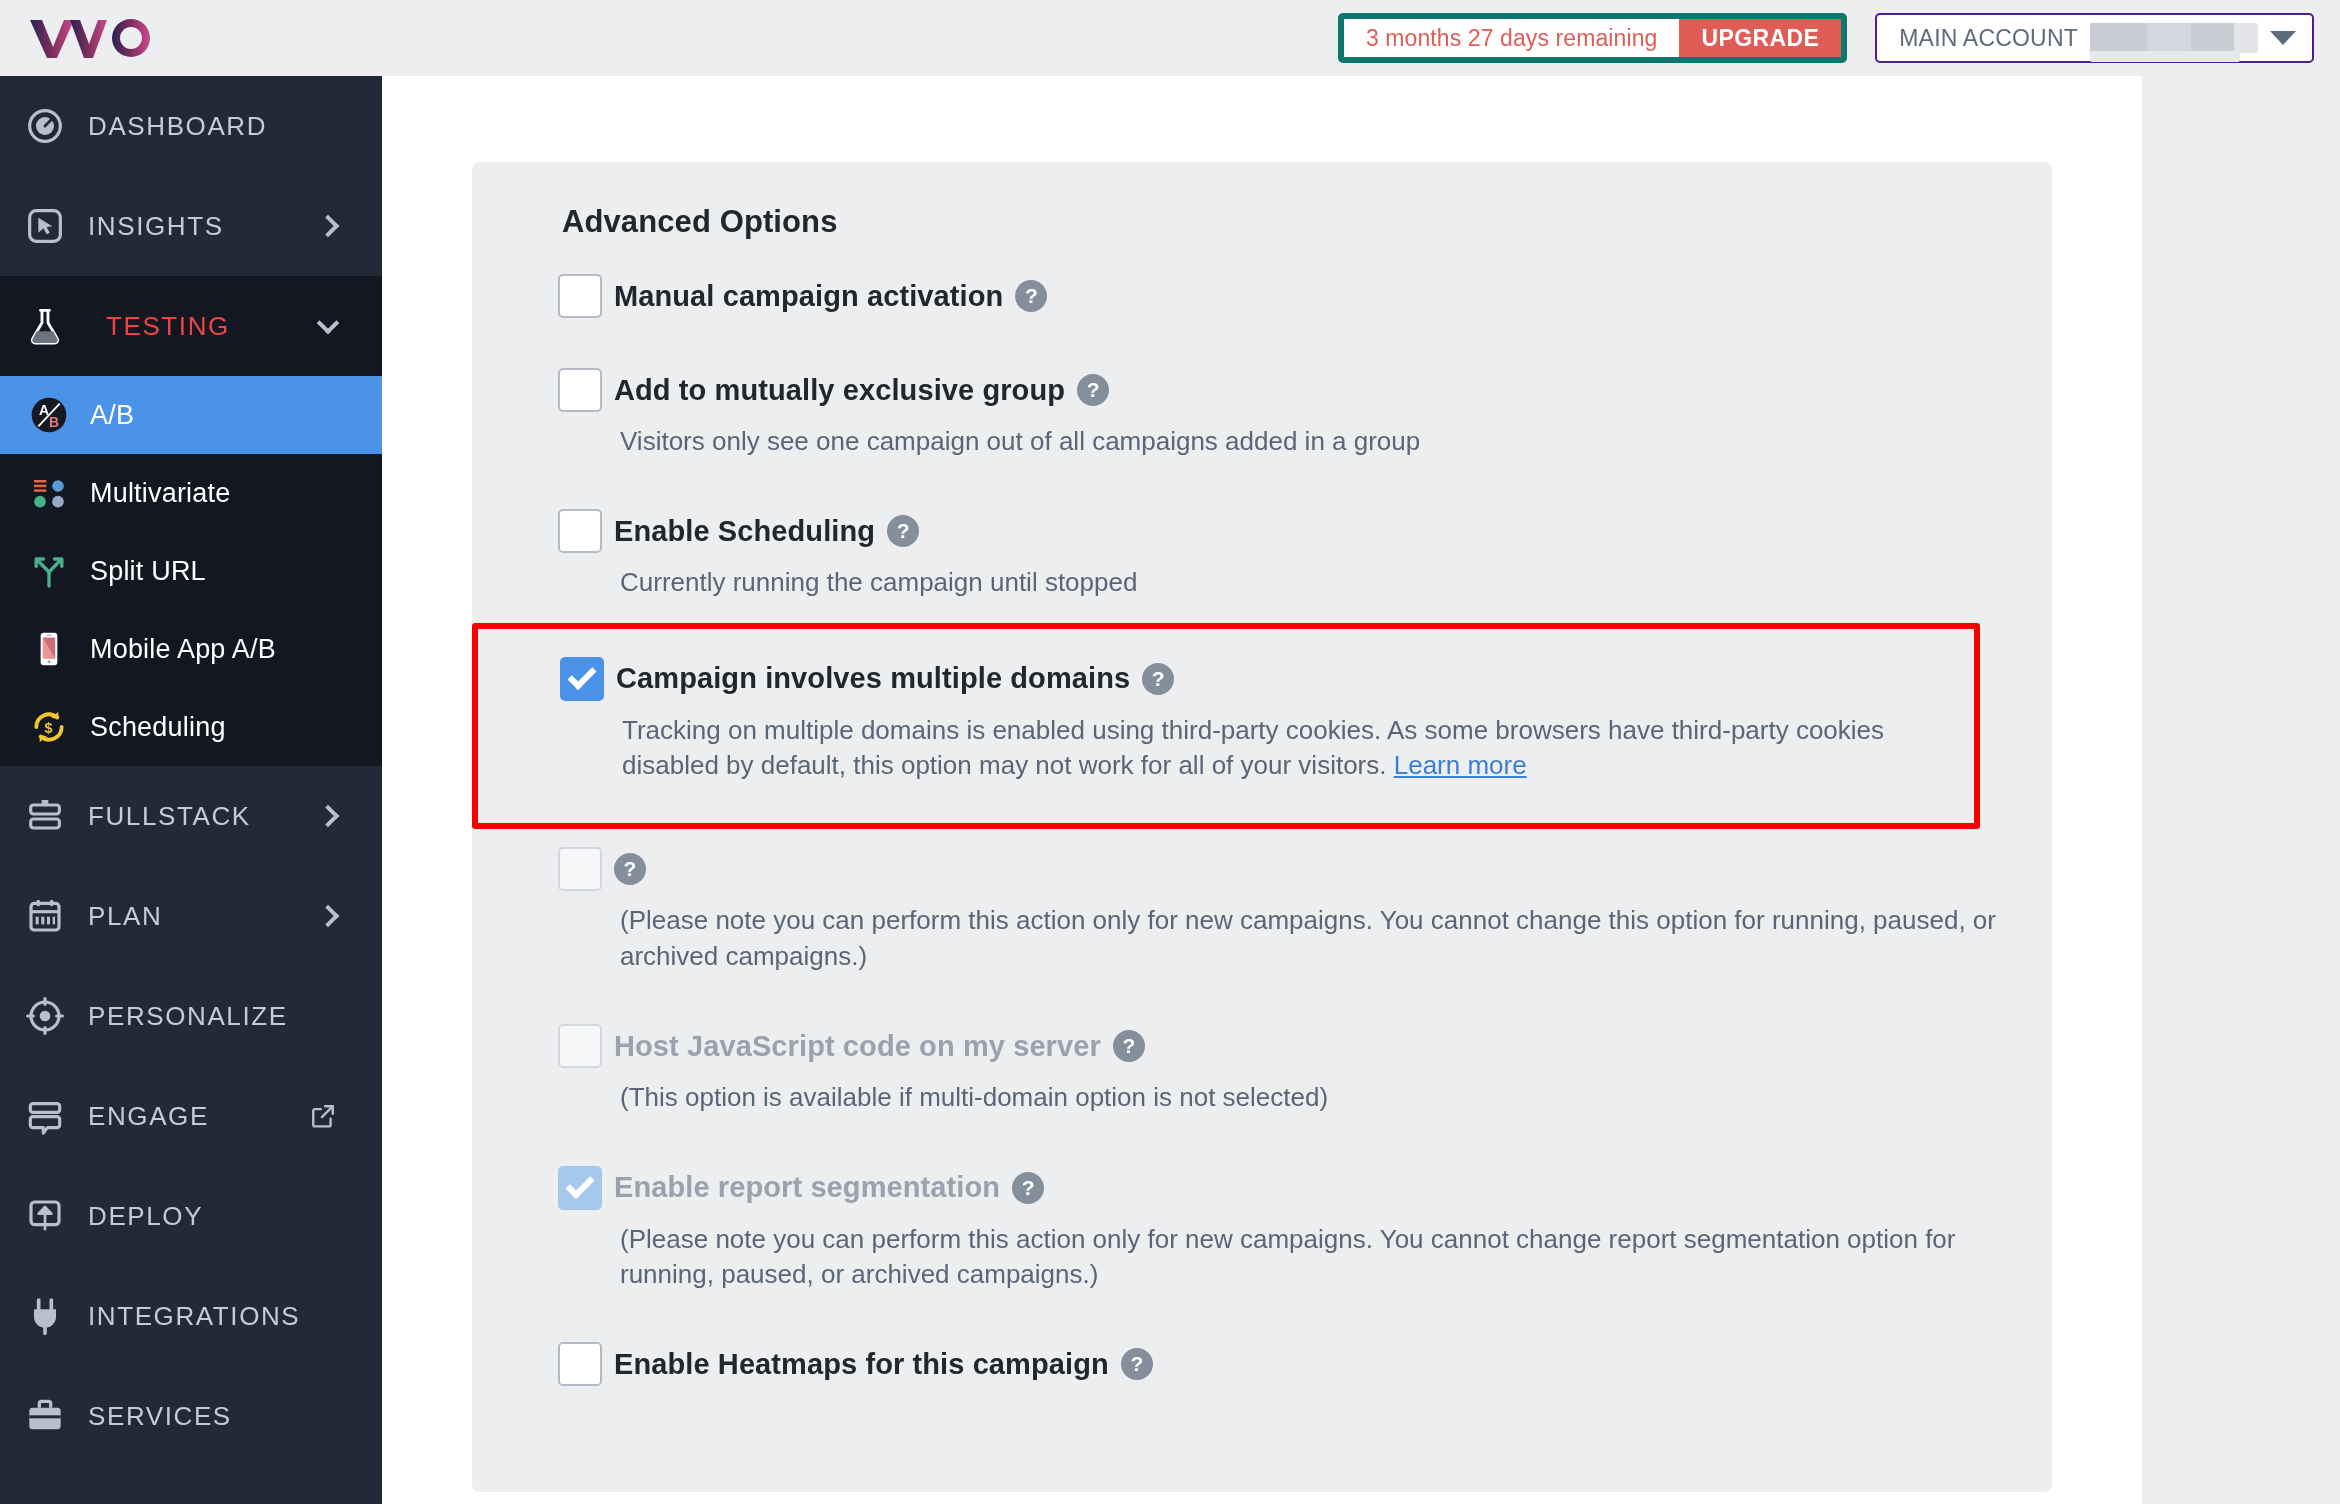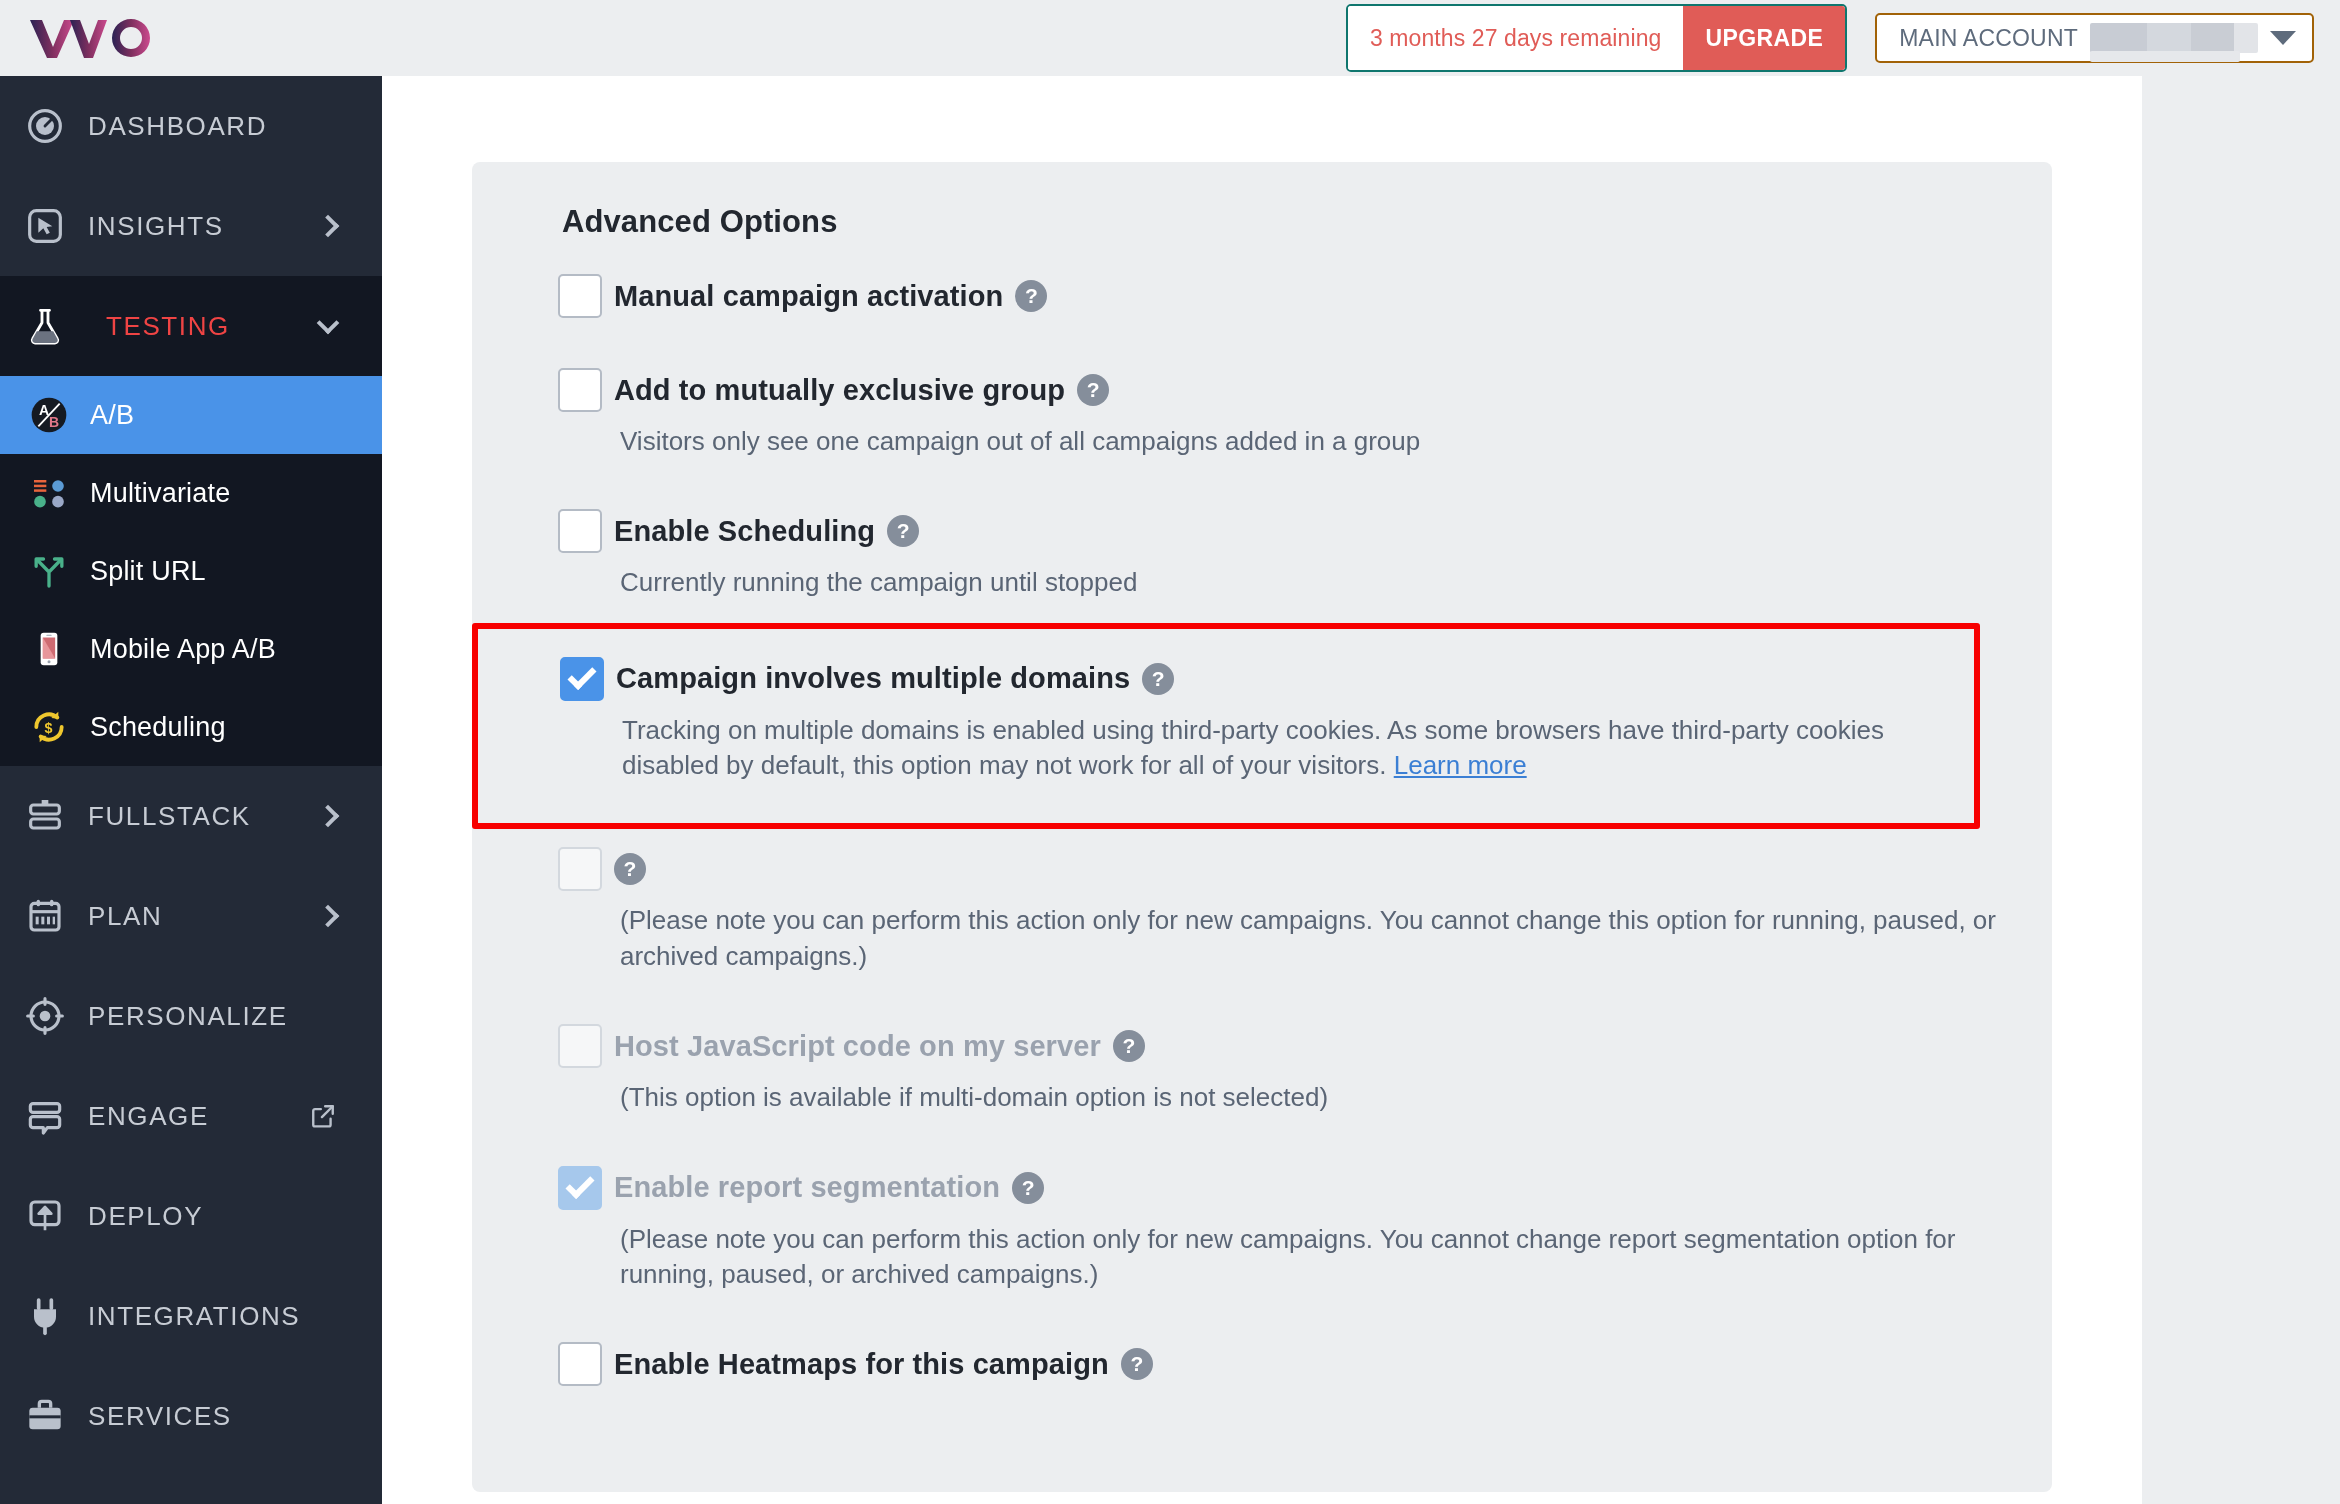--- a/index.html
+++ b/index.html
@@ -14,35 +14,35 @@
   
   .topbar {
     position: absolute; left: 0; top: 0; width: 2340px; height: 76px;
     background: #eceef0; display: flex; align-items: center;
   }
   .logo-wrap { width: 382px; height: 76px; display: flex; align-items: center; padding-left: 26px; }
   .logo-svg { display:block; }
   .topbar-right {
     margin-left: auto; display: flex; align-items: center; gap: 28px; padding-right: 26px;
   }
-  .trial-group { display: flex; align-items: stretch; height: 68px;
-    border: 2px solid #0f766e; border-radius: 5px; overflow: hidden; background: #fff; }
+  .trial-group { display: flex; align-items: stretch; height: 50px;
+    border: 6px solid #0f766e; border-radius: 5px; overflow: hidden; background: #fff; }
   .trial-text {
     display: flex; align-items: center; padding: 0 22px;
     color: #e05c57; font-size: 23px; font-weight: 400; letter-spacing: .1px;
     background: #fff; white-space: nowrap;
   }
   .upgrade-btn {
     display: flex; align-items: center; padding: 0 22px; background: #e05c57;
     color: #fff; font-size: 23px; font-weight: 700; letter-spacing: .4px;
     border: none; cursor: pointer; white-space: nowrap;
   }
   .account-box {
     display: flex; align-items: center; height: 50px; min-width: 400px;
-    border: 2px solid #a16207; border-radius: 5px; background: #fff;
+    border: 2px solid #4c1d95; border-radius: 5px; background: #fff;
     padding: 0 16px 0 22px; gap: 12px; cursor: pointer;
   }
   .account-label { color: #5e6b7c; font-size: 23px; letter-spacing: .2px; white-space: nowrap; }
   .account-redacted {
     width: 168px; height: 30px; border-radius: 2px;
     background: linear-gradient(90deg,#c8ccd4 0 34%, #d4d8de 34% 60%, #c9cdd4 60% 86%, #e2e4e8 86% 100%);
     position: relative;
   }
   .account-redacted::after{
     content:""; position:absolute; left:0; bottom:-9px; width:150px; height:11px;

